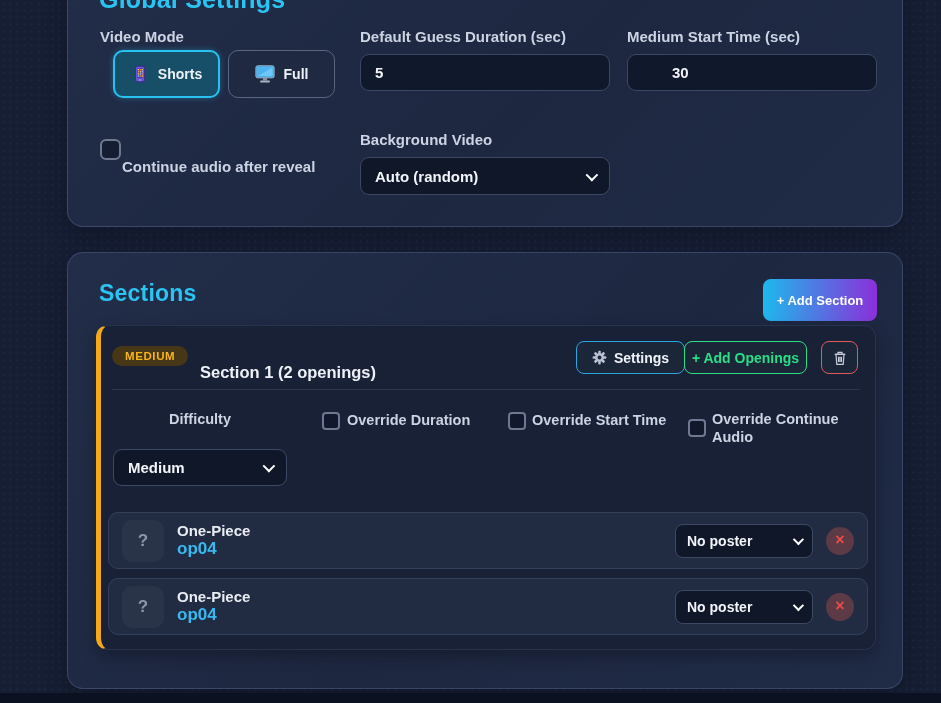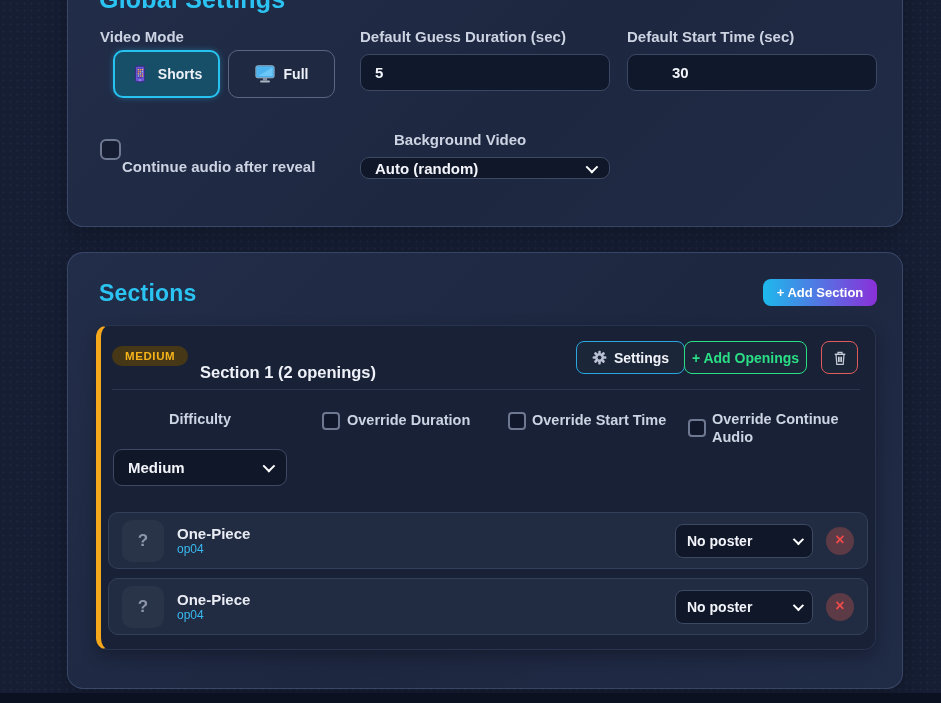--- a/index.html
+++ b/index.html
@@ -31,38 +31,38 @@
   }
   .mode-btn.selected{background:#174f68;border:2px solid #27c3f0;box-shadow:0 0 6px rgba(39,195,240,0.35);}
   .mode-btn.unselected{background:#1f2a42;border:1.5px solid #5a6680;}
   .text-input{
     position:absolute;width:250px;height:37px;border-radius:9px;
     background:#10182b;border:1px solid #3b4763;color:#f2f4f9;
     font-size:15px;font-weight:600;padding:0 14px;outline:none;
     font-family:"Liberation Sans","DejaVu Sans",sans-serif;
   }
   .select{
-    position:absolute;height:22px;border-radius:9px;background:#0f1729;
+    position:absolute;height:38px;border-radius:9px;background:#0f1729;
     border:1px solid #3d4963;color:#f2f4f9;display:flex;align-items:center;
     padding:0 14px;font-size:15px;font-weight:700;cursor:pointer;
   }
   .select .chev{margin-left:auto;}
   .chev{
     width:9px;height:9px;border-right:2.5px solid #fff;border-bottom:2.5px solid #fff;
     transform:rotate(45deg) translateY(-2px);display:inline-block;flex:0 0 auto;
   }
   .checkbox{
     position:absolute;border:2px solid #6e7890;border-radius:6px;
     background:rgba(12,19,35,0.55);cursor:pointer;
   }
   .cb-lg{width:21px;height:21px;}
   .cb-sm{width:18px;height:18px;border-radius:4px;}
   .cb-label{font-size:15px;font-weight:700;color:#ccd3e2;}
   .grad-btn{
-    position:absolute;left:763px;top:279px;width:114px;height:27px;border-radius:8px;
+    position:absolute;left:763px;top:279px;width:114px;height:42px;border-radius:8px;
     background:linear-gradient(90deg,#1db9ec,#8a30d9);
     color:#fff;font-size:13px;font-weight:700;border:none;cursor:pointer;
     display:flex;align-items:center;justify-content:center;
   }
   .section-card{
     position:absolute;left:96px;top:325px;width:780px;height:325px;border-radius:12px;
     background:#182136;border:1px solid #28334e;border-left:5px solid #f6a81c;
     box-shadow:0 6px 16px rgba(0,0,0,0.28);
   }
   .badge{
@@ -83,21 +83,21 @@
     position:absolute;left:108px;width:760px;height:57px;border-radius:10px;
     background:#212c42;border:1px solid #33405a;
     display:flex;align-items:center;gap:13px;padding:0 13px;
   }
   .thumb{
     width:42px;height:42px;border-radius:10px;background:#2a3449;flex:0 0 auto;
     display:flex;align-items:center;justify-content:center;
     color:#8e96aa;font-size:17px;font-weight:700;
   }
   .op-title{font-size:15px;font-weight:700;color:#e9ecf3;line-height:1.15;}
-  .op-code{font-size:12px;font-weight:400;color:#39b9f0;line-height:1.2;}
+  .op-code{font-size:17px;font-weight:700;color:#39b9f0;line-height:1.2;}
   .row-select{
     height:31px;width:138px;border-radius:8px;background:#0f1729;border:1px solid #3d4963;
     display:flex;align-items:center;padding:16px 11px;font-size:14px;font-weight:700;
     color:#f2f4f9;margin-left:auto;cursor:pointer;flex:0 0 auto;
   }
   .row-select .chev{width:8px;height:8px;border-width:2px;margin-left:auto;}
   .x-btn{
     width:28px;height:28px;border-radius:50%;background:#5c3a46;border:none;flex:0 0 auto;
     color:#ef4b4b;font-size:16px;font-weight:700;cursor:pointer;line-height:1;
     display:flex;align-items:center;justify-content:center;padding:0 0 2px 0;
@@ -145,27 +145,27 @@
       <path d="M2.6 2.6h18.8L2.6 13.9z" fill="#4db3ef"></path>
       <rect x="9.5" y="15.5" width="5" height="3.2" fill="#8a93a5"></rect>
       <rect x="6" y="18.7" width="12" height="2.6" rx="1.2" fill="#aab3c2"></rect>
     </svg>
     <span>Full</span>
   </div>
 
   <div class="field-label" style="left:360px;top:28px;">Default Guess Duration (sec)</div>
   <input class="text-input" style="left: 360px; top: 54px;" type="text" value="5">
 
-  <div class="field-label" style="left:627px;top:28px;">Default Start Time (sec)</div>
+  <div class="field-label" style="left:627px;top:28px;">Medium Start Time (sec)</div>
   <input class="text-input" style="left: 627px; top: 54px; padding-left: 44px;" type="text" value="30">
 
   <div class="checkbox cb-lg" style="left:100px;top:139px;"></div>
   <div class="cb-label" style="position:absolute;left:122px;top:158px;">Continue audio after reveal</div>
 
-  <div class="field-label" style="left:360px;top:131px;margin-left:34px;">Background Video</div>
+  <div class="field-label" style="left:360px;top:131px;">Background Video</div>
   <div class="select" style="left:360px;top:157px;width:250px;">
     <span>Auto (random)</span>
     <span class="chev"></span>
   </div>
 
   <div class="panel" id="sections-panel"></div>
 
   <div class="cyan-title" id="sections-title">Sections</div>
 
   <button class="grad-btn">+ Add Section</button>

